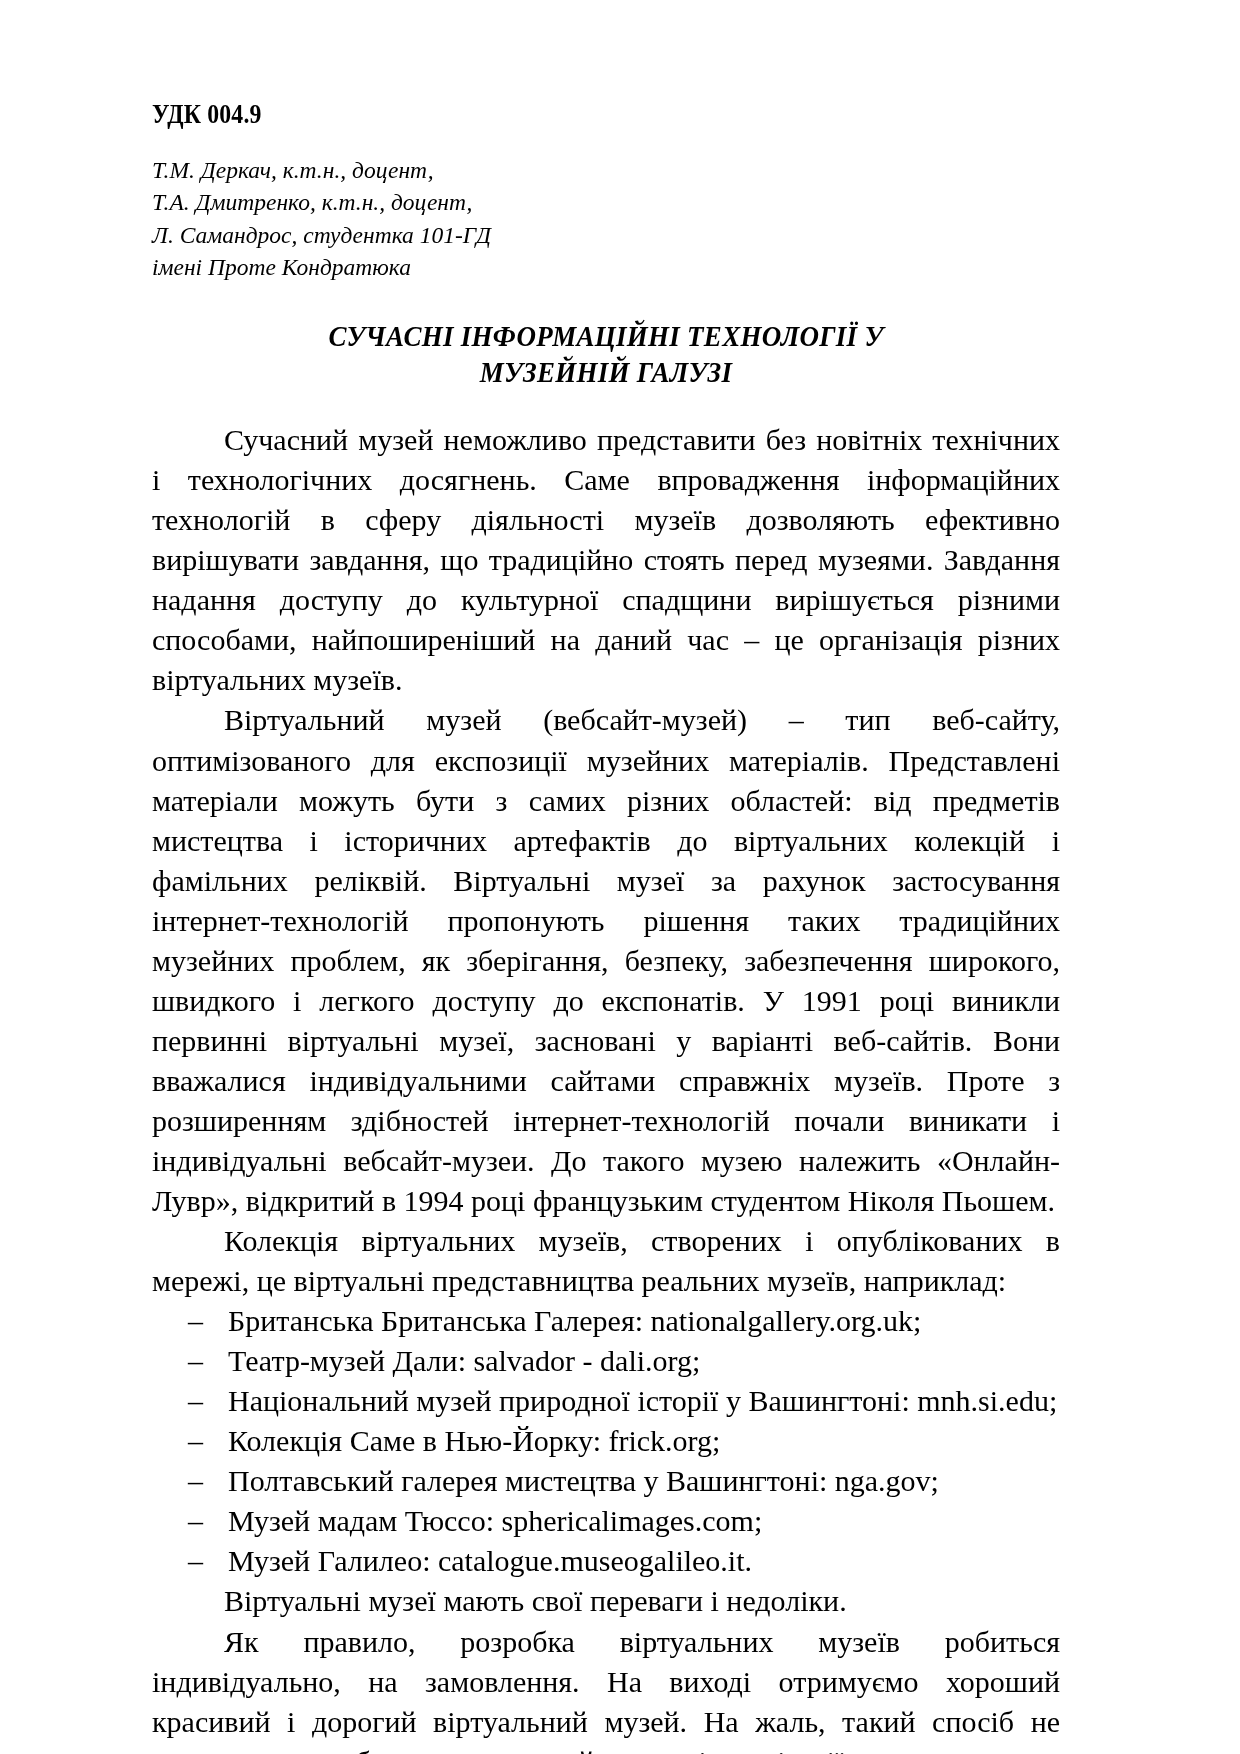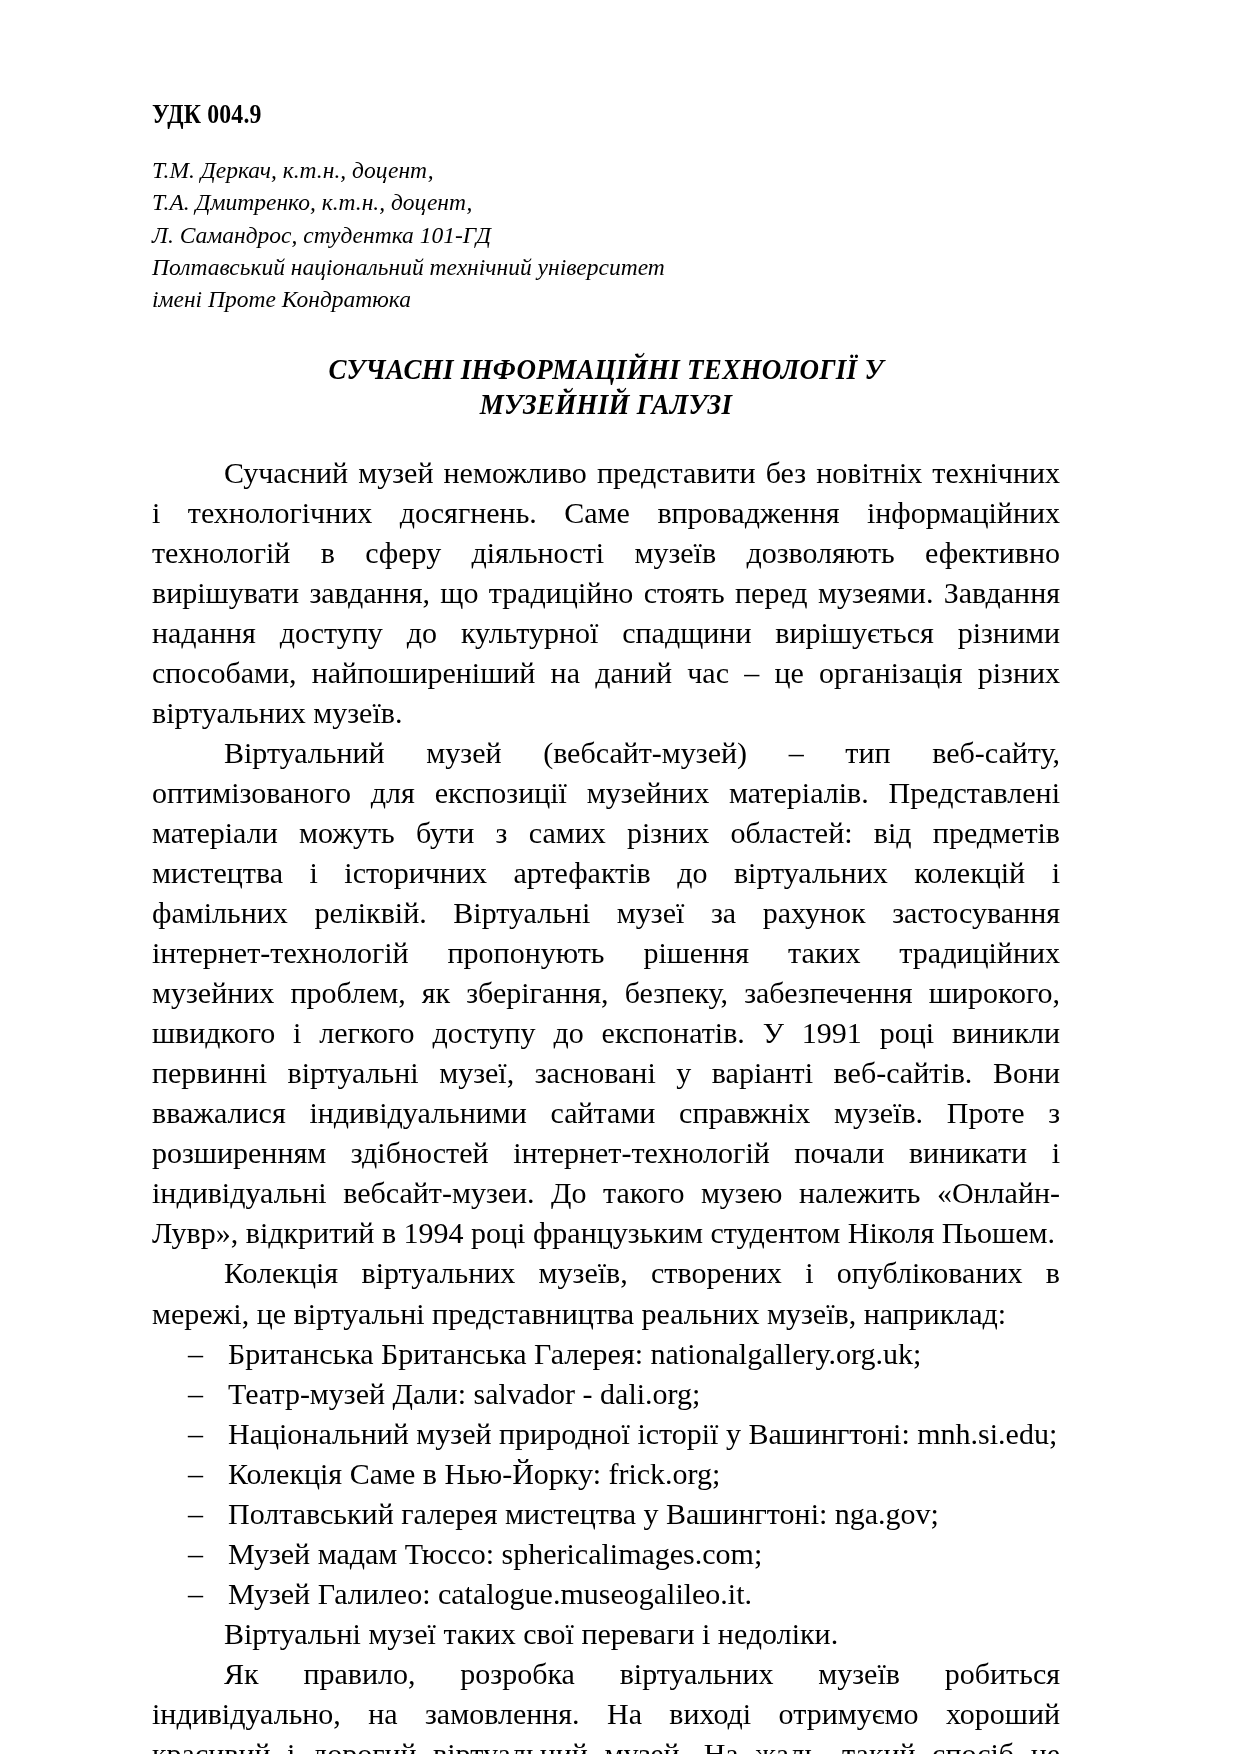--- a/index.html
+++ b/index.html
@@ -109,21 +109,20 @@
 
 <div class="page">
   <div class="content">
 
     <div class="udc">УДК 004.9</div>
 
     <div class="authors">
       <div>Т.М. Деркач, к.т.н., доцент,</div>
       <div>Т.А. Дмитренко, к.т.н., доцент,</div>
       <div>Л. Самандрос, студентка 101-ГД</div>
-      <div>Полтавський національний технічний університет</div>
       <div>імені Проте Кондратюка</div>
     </div>
 
     <div class="title">
       <span class="tline">СУЧАСНІ  ІНФОРМАЦІЙНІ ТЕХНОЛОГІЇ У</span>
       <span class="tline">МУЗЕЙНІЙ ГАЛУЗІ</span>
     </div>
 
     <div class="body">
 
@@ -157,21 +156,21 @@
         <li>
           <span class="dash">–</span>
           <span class="item-text">Музей мадам Тюссо: sphericalimages.com;</span>
         </li>
         <li>
           <span class="dash">–</span>
           <span class="item-text">Музей Галилео: catalogue.museogalileo.it.</span>
         </li>
       </ul>
 
-      <p class="para last-left">Віртуальні музеї таких свої переваги і недоліки.</p>
+      <p class="para last-left">Віртуальні музеї мають свої переваги і недоліки.</p>
 
       <p class="para">Як правило, розробка віртуальних музеїв робиться індивідуально, на замовлення. На виході отримуємо хороший красивий і дорогий віртуальний музей. На жаль, такий спосіб не завжди може бути застосовний для віртуалізації малого музею зважаючи на відсутність необхідних ресурсів. Віртуальний музей є самостійним веб-застосуванням в мережі Інтернет, розміщуваним на апаратних потужностях Музею.</p>
 
       <p class="para last-left">При реалізації серверної складової віртуального музею рекомендується</p>
 
     </div>
   </div>
 </div>
 
 </body></html>

